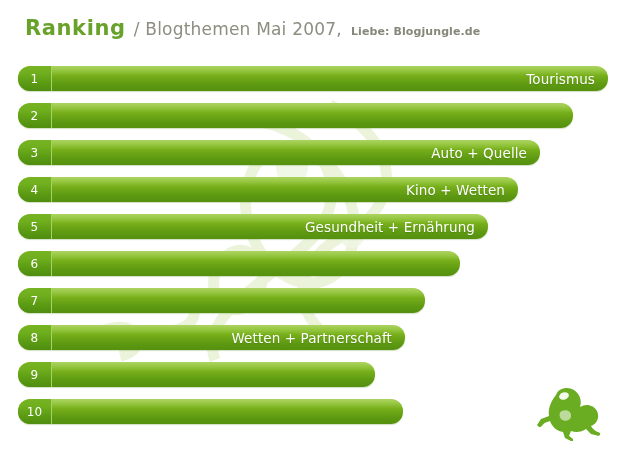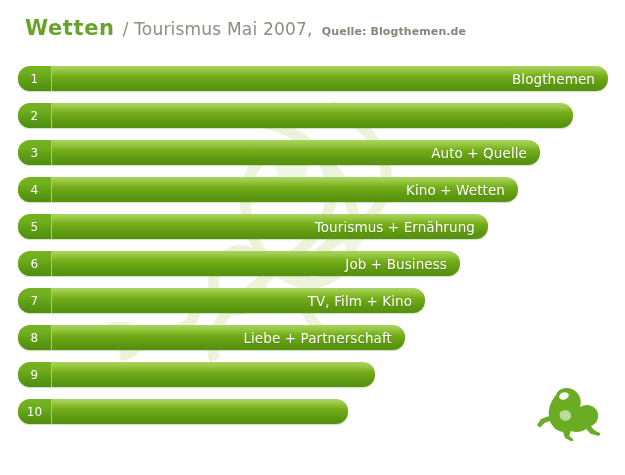--- a/index.html
+++ b/index.html
@@ -150,33 +150,33 @@
     <path d="M105 330 C140 318, 150 350, 120 356"></path>
     <path d="M168 300 C196 292, 206 322, 176 330"></path>
   </g>
   <g fill="#eff7e4" opacity="0.9">
     <circle cx="292" cy="168" r="16"></circle>
     <circle cx="352" cy="236" r="12"></circle>
   </g>
 </svg>
 
 <div id="header">
-  <span id="title-main">Wetten</span>
-  <span id="title-sub">/ Tourismus Mai 2007,</span>
-  <span id="title-source">Quelle: Blogthemen.de</span>
+  <span id="title-main">Ranking</span>
+  <span id="title-sub">/ Blogthemen Mai 2007,</span>
+  <span id="title-source">Liebe: Blogjungle.de</span>
 </div>
 
 <div id="chart">
     <div class="bar-row" style="top: 66px; width: 590px;">
       <div class="bar">
         <div class="bar-gloss"></div>
         <div class="rank-cell">
           <span class="rank-num">1</span>
         </div>
-        <div class="bar-label">Blogthemen</div>
+        <div class="bar-label">Tourismus</div>
       </div>
     </div>
     <div class="bar-row" style="top: 103px; width: 555px;">
       <div class="bar">
         <div class="bar-gloss"></div>
         <div class="rank-cell">
           <span class="rank-num">2</span>
         </div>
       </div>
     </div>
@@ -197,59 +197,57 @@
         </div>
         <div class="bar-label">Kino + Wetten</div>
       </div>
     </div>
     <div class="bar-row" style="top: 214px; width: 470px;">
       <div class="bar">
         <div class="bar-gloss"></div>
         <div class="rank-cell">
           <span class="rank-num">5</span>
         </div>
-        <div class="bar-label">Tourismus + Ernährung</div>
+        <div class="bar-label">Gesundheit + Ernährung</div>
       </div>
     </div>
     <div class="bar-row" style="top: 251px; width: 442px;">
       <div class="bar">
         <div class="bar-gloss"></div>
         <div class="rank-cell">
           <span class="rank-num">6</span>
         </div>
-        <div class="bar-label">Job + Business</div>
       </div>
     </div>
     <div class="bar-row" style="top: 288px; width: 407px;">
       <div class="bar">
         <div class="bar-gloss"></div>
         <div class="rank-cell">
           <span class="rank-num">7</span>
         </div>
-        <div class="bar-label">TV, Film + Kino</div>
       </div>
     </div>
     <div class="bar-row" style="top: 325px; width: 387px;">
       <div class="bar">
         <div class="bar-gloss"></div>
         <div class="rank-cell">
           <span class="rank-num">8</span>
         </div>
-        <div class="bar-label">Liebe + Partnerschaft</div>
+        <div class="bar-label">Wetten + Partnerschaft</div>
       </div>
     </div>
     <div class="bar-row" style="top: 362px; width: 357px;">
       <div class="bar">
         <div class="bar-gloss"></div>
         <div class="rank-cell">
           <span class="rank-num">9</span>
         </div>
       </div>
     </div>
-    <div class="bar-row" style="top: 399px; width: 330px;">
+    <div class="bar-row" style="top: 399px; width: 385px;">
       <div class="bar">
         <div class="bar-gloss"></div>
         <div class="rank-cell">
           <span class="rank-num">10</span>
         </div>
       </div>
     </div>
   </div>
 
 <svg id="frog" viewBox="0 0 72 58" xmlns="http://www.w3.org/2000/svg" aria-hidden="true">

